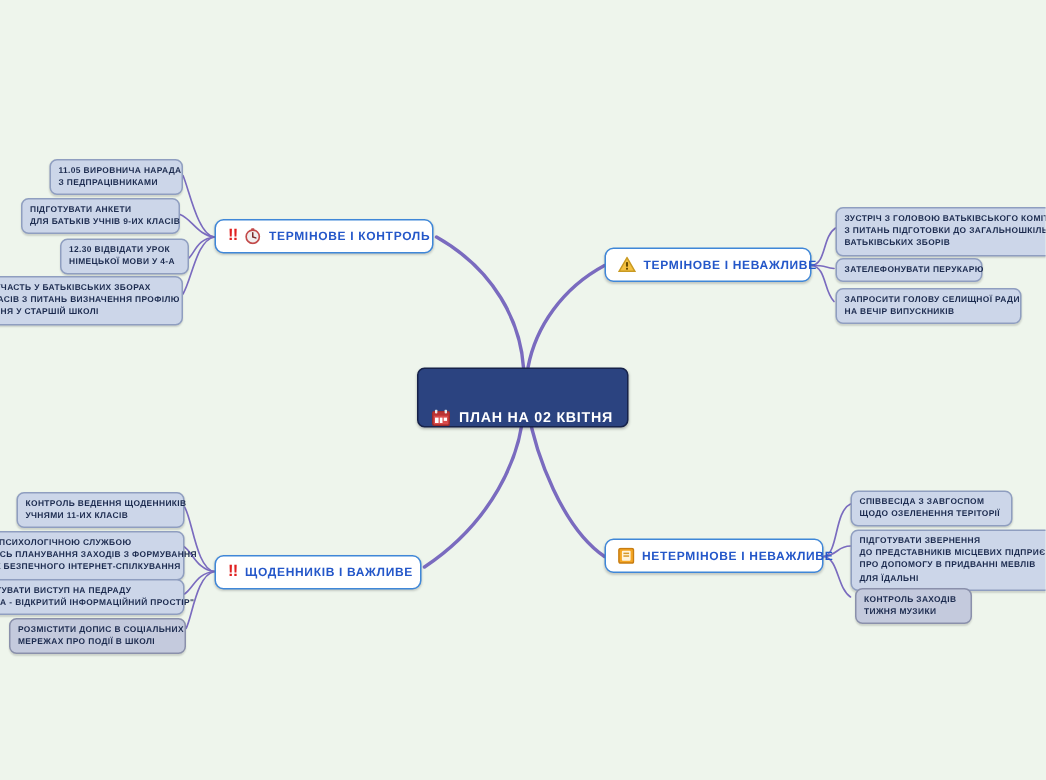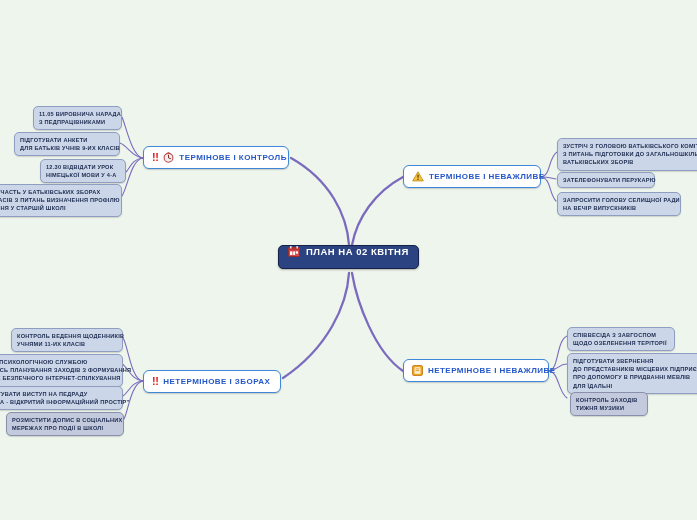--- a/index.html
+++ b/index.html
@@ -27,27 +27,27 @@
     height: 520px;
     pointer-events: none;
   }
 
   
   .center-node {
     position: absolute;
     left: 278px;
     top: 245px;
     width: 141px;
-    height: 24px;
+    height: 40px;
     box-sizing: border-box;
     background: #2b4380;
     border: 1px solid #16224a;
     border-radius: 5px;
     display: flex;
-    align-items: flex-start;
+    align-items: flex-end;
     gap: 6px;
     padding: 0 9px;
     box-shadow: 0 1px 2px rgba(0,0,0,.28);
   }
   .center-label {
     color: #ffffff;
     font-size: 9.5px;
     font-weight: bold;
     letter-spacing: .5px;
     white-space: nowrap;
@@ -212,21 +212,21 @@
   <div class="leaf" style="left:557px; top:172px; width:98px;">
     <span>ЗАТЕЛЕФОНУВАТИ ПЕРУКАРЮ</span>
   </div>
   <div class="leaf" style="left:557px; top:192px; width:124px;">
     <span>ЗАПРОСИТИ ГОЛОВУ СЕЛИЩНОЇ РАДИ</span>
     <span>НА ВЕЧІР ВИПУСКНИКІВ</span>
   </div>
 
   <div class="branch-node" id="branch-noturgent-important">
     <span class="bang">!!</span>
-    <span class="branch-label">НЕТЕРМІНОВЕ І ЗБОРАХ</span>
+    <span class="branch-label">ЩОДЕННИКІВ І ВАЖЛИВЕ</span>
   </div>
 
   <div class="leaf" style="left:11px; top:328px; width:112px;">
     <span>КОНТРОЛЬ ВЕДЕННЯ ЩОДЕННИКІВ</span>
     <span>УЧНЯМИ 11-ИХ КЛАСІВ</span>
   </div>
   <div class="leaf" style="left:-35px; top:354px; width:158px;">
     <span>РАЗОМ З ПСИХОЛОГІЧНОЮ СЛУЖБОЮ</span>
     <span>ЗАЙНЯТИСЬ ПЛАНУВАННЯ ЗАХОДІВ З ФОРМУВАННЯ</span>
     <span>НАВИЧОК БЕЗПЕЧНОГО ІНТЕРНЕТ-СПІЛКУВАННЯ</span>

